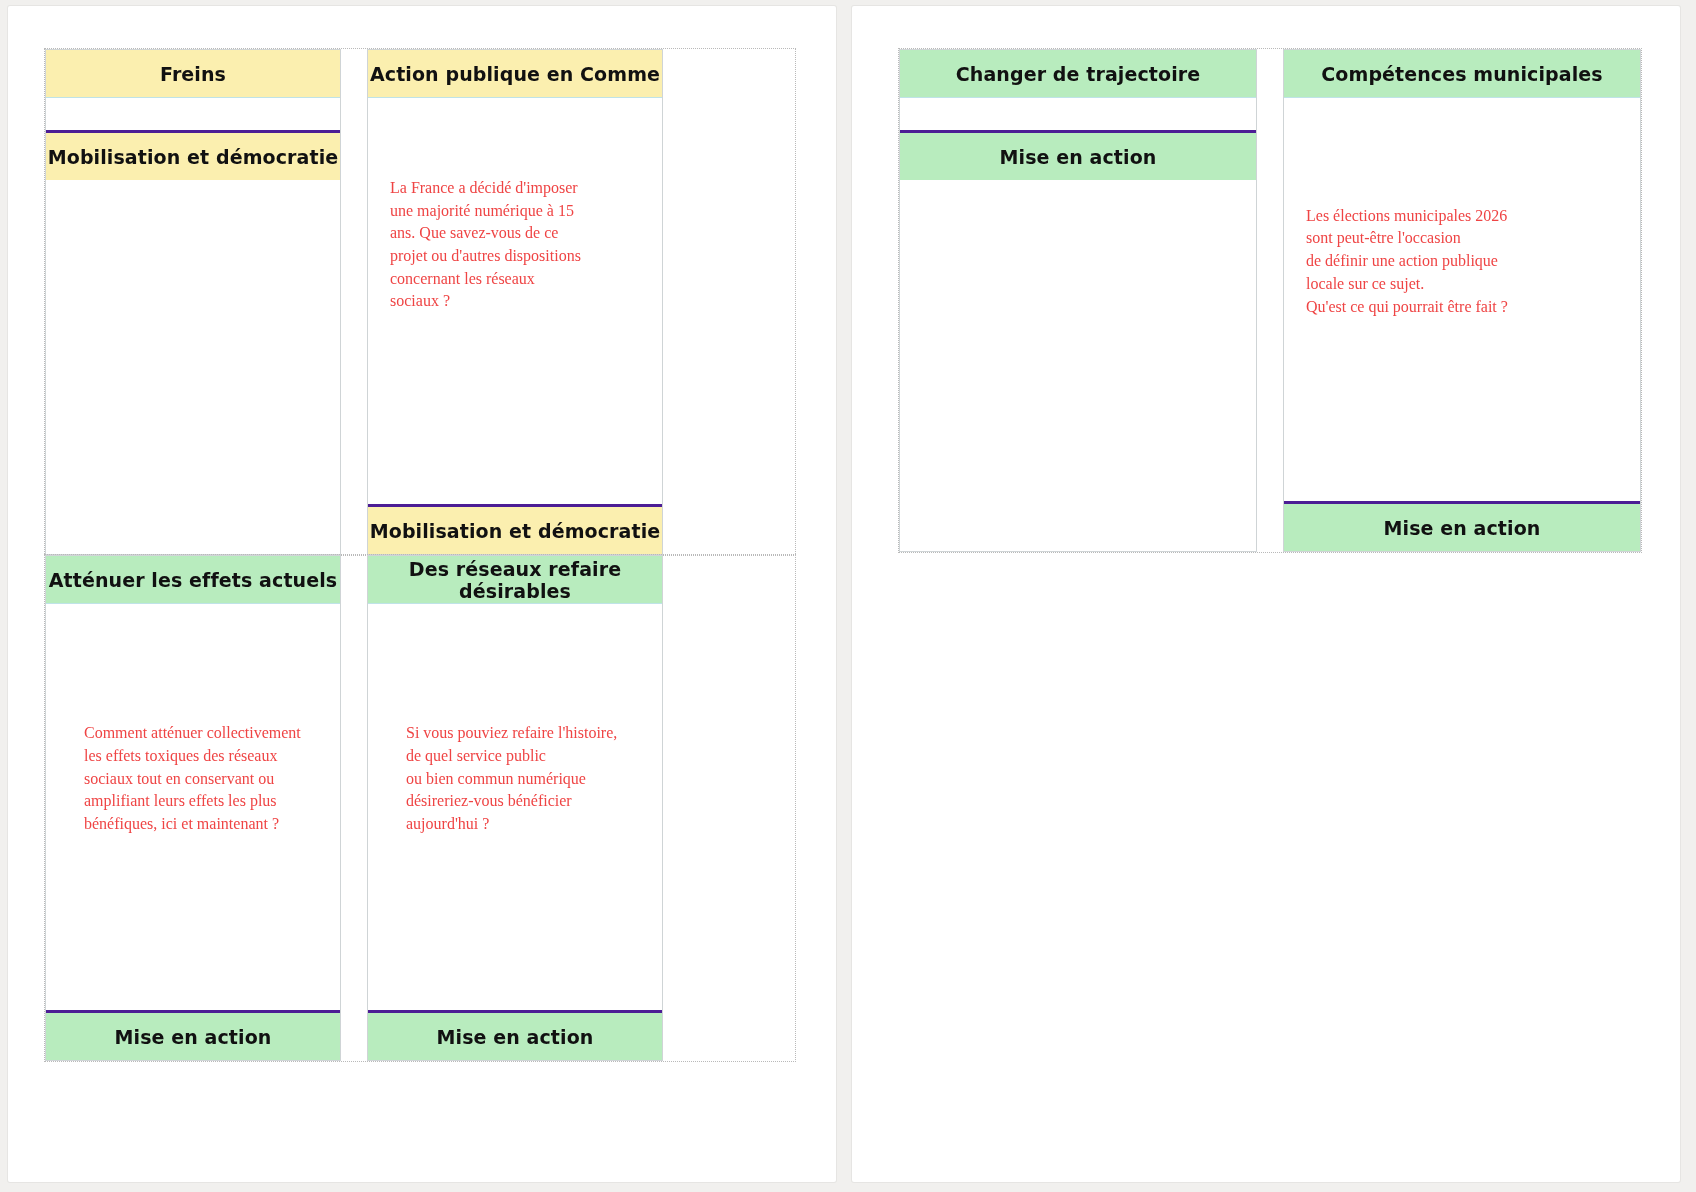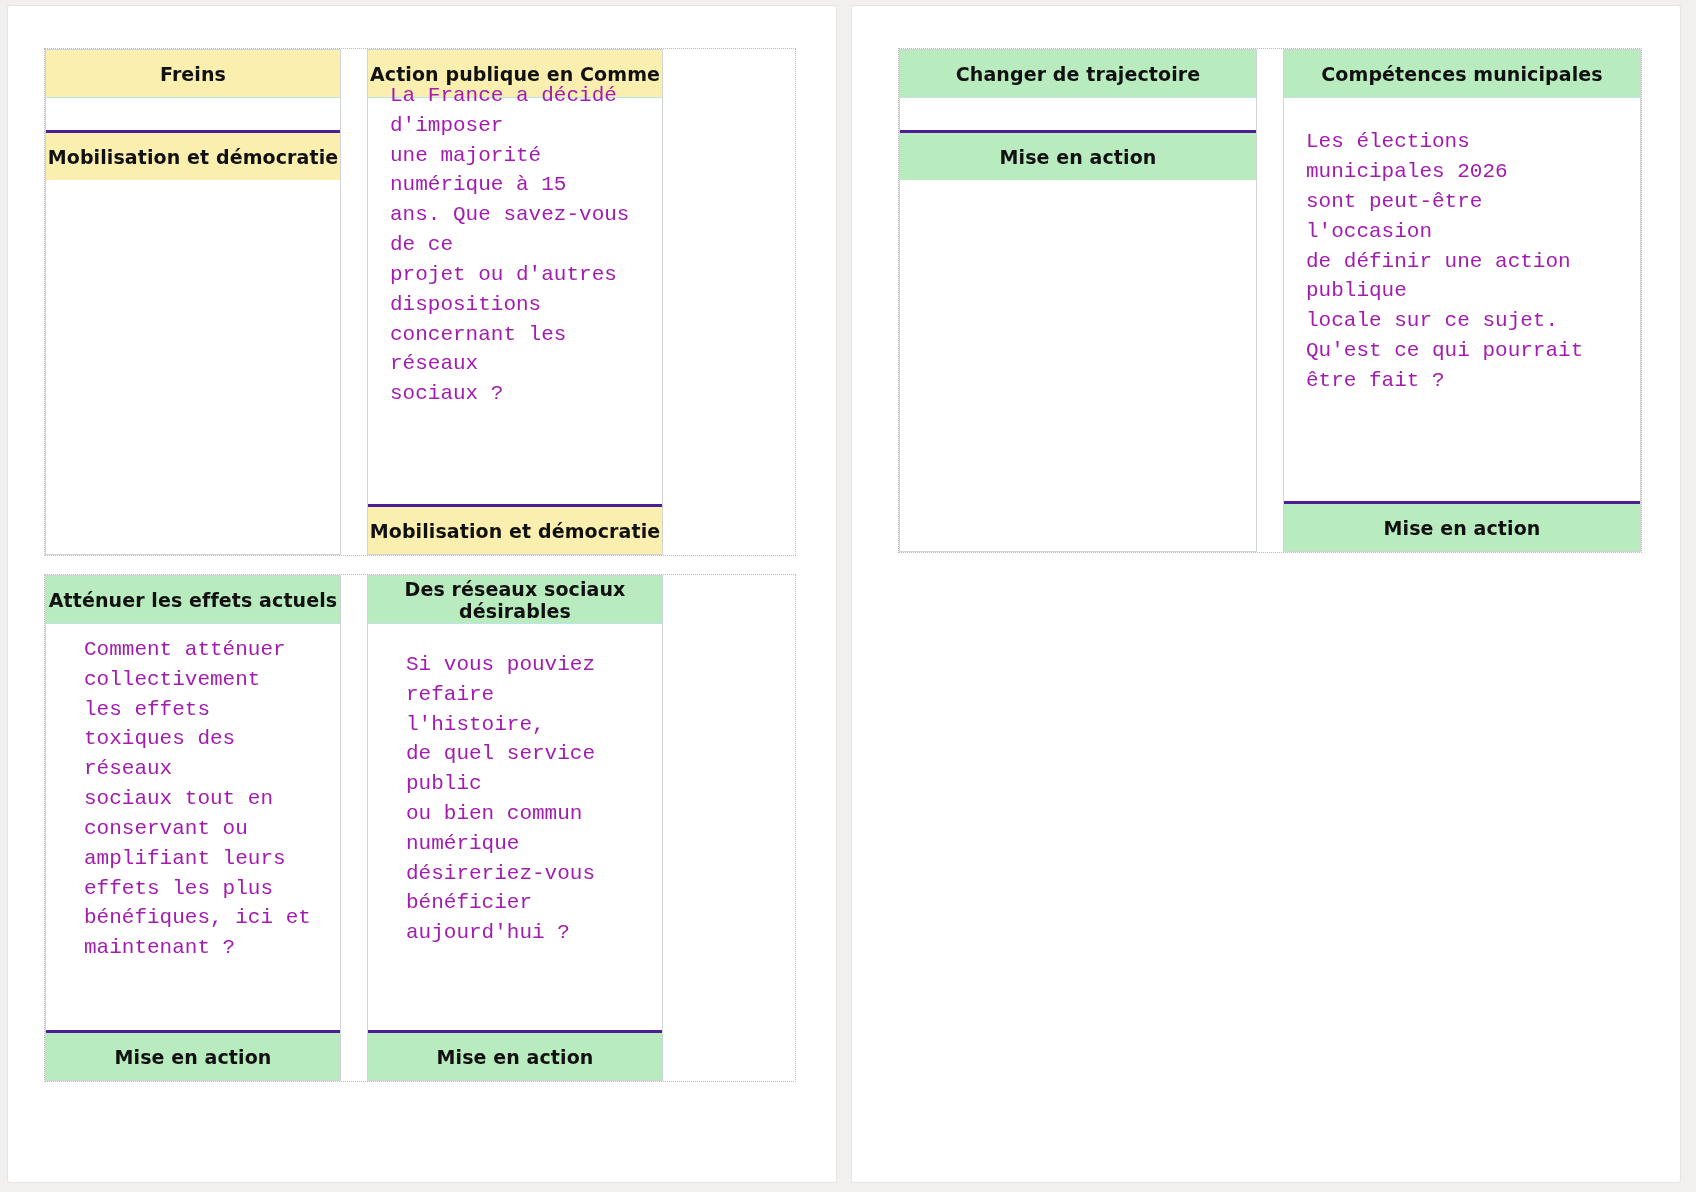--- a/index.html
+++ b/index.html
@@ -68,31 +68,31 @@
   .card-body {
     flex: 1 1 auto;
     position: relative;
     background: #ffffff;
     padding: 0 22px;
     display: flex;
     align-items: center;
   }
 
   .card-body-text {
-    font-size: 21px;
+    font-size: 16px;
     line-height: 1.42;
-    color: #a21caf;
+    color: #ef4444;
     white-space: pre-line;
-    font-family: Liberation Mono, monospace;
+    font-family: Liberation Serif, serif;
     width: 100%;
   }
 
   
   .group-l1 { left: 36px;  top: 42px;  width: 752px; height: 508px; }
-  .group-l2 { left: 36px;  top: 568px; width: 752px; height: 508px; }
+  .group-l2 { left: 36px;  top: 548px; width: 752px; height: 508px; }
 
   .group-l1 .card, .group-l2 .card { width: 296px; height: 100%; }
   .group-l1 .card:first-child, .group-l2 .card:first-child { margin-right: 26px; }
 
   
   .align-top-1 .card-body-text { transform: translateY(-16px); }
   .align-top-2 .card-body-text { transform: translateY(-40px); }
   .align-top-3 .card-body-text { transform: translateY(-22px); }
   .align-top-4 .card-body-text { transform: translateY(-12px); margin-left: 16px; }
 
@@ -138,21 +138,21 @@
           <div class="card-body-text">Comment atténuer collectivement
 les effets toxiques des réseaux
 sociaux tout en conservant ou
 amplifiant leurs effets les plus
 bénéfiques, ici et maintenant ?</div>
         </div>
         <div class="card-foot green">Mise en action</div>
       </div>
 
       <div class="card">
-        <div class="card-head green">Des réseaux sociaux désirables</div>
+        <div class="card-head green">Des réseaux refaire désirables</div>
         <div class="card-body align-top-4">
           <div class="card-body-text">Si vous pouviez refaire l'histoire,
 de quel service public
 ou bien commun numérique
 désireriez-vous bénéficier
 aujourd'hui ?</div>
         </div>
         <div class="card-foot green">Mise en action</div>
       </div>
 

